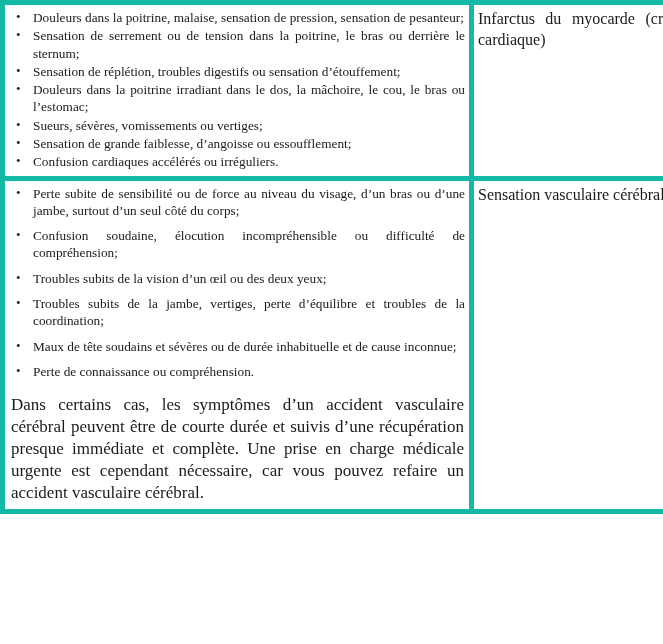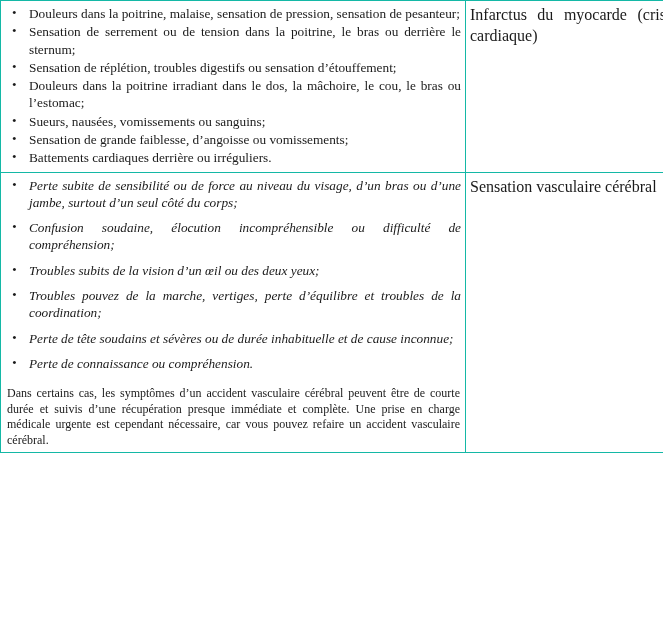--- a/index.html
+++ b/index.html
@@ -20,21 +20,21 @@
     box-sizing: border-box;
     position: relative;
   }
   table.symptom-table {
     border-collapse: collapse;
     width: 661px;
     margin: 0;
     table-layout: fixed;
   }
   table.symptom-table td {
-    border: 1px solid #14b8a6;
+    border: 5px solid #14b8a6;
     vertical-align: top;
     padding: 4px;
   }
   td.col-symptoms {
     width: 456px;
     padding: 6px 10px 6px 8px;
   }
   td.col-condition {
     width: 203px;
     padding: 6px 8px 6px 10px;
@@ -55,30 +55,29 @@
   ul.bullets li::before {
     content: "\2022";
     position: absolute;
     left: 7px;
     top: 0;
     font-size: 13px;
     line-height: 1.30;
   }
   ul.bullets.spaced li {
     margin-bottom: 8px;
-    font-style: italic;
   }
   .condition-text {
     font-size: 16px;
     line-height: 1.30;
     text-align: justify;
     text-justify: inter-word;
   }
   .note {
-    font-size: 12px;
+    font-size: 17px;
     line-height: 1.30;
     text-align: justify;
     text-justify: inter-word;
     margin-top: 14px;
     padding-left: 2px;
     padding-right: 1px;
   }
   .justify-last-none {
     text-align-last: left;
   }
@@ -89,37 +88,37 @@
 <div class="page">
   <table class="symptom-table">
     <tbody>
       <tr>
         <td class="col-symptoms">
           <ul class="bullets">
             <li>Douleurs dans la poitrine, malaise, sensation de pression, sensation de pesanteur;</li>
             <li>Sensation de serrement ou de tension dans la poitrine, le bras ou derrière le sternum;</li>
             <li>Sensation de réplétion, troubles digestifs ou sensation d’étouffement;</li>
             <li>Douleurs dans la poitrine irradiant dans le dos, la mâchoire, le cou, le bras ou l’estomac;</li>
-            <li>Sueurs, nausées, vomissements ou sanguins;</li>
-            <li>Sensation de grande faiblesse, d’angoisse ou vomissements;</li>
-            <li>Battements cardiaques derrière ou irréguliers.</li>
+            <li>Sueurs, sévères, vomissements ou vertiges;</li>
+            <li>Sensation de grande faiblesse, d’angoisse ou essoufflement;</li>
+            <li>Confusion cardiaques accélérés ou irréguliers.</li>
           </ul>
         </td>
         <td class="col-condition">
           <div class="condition-text justify-last-none">Infarctus du myocarde (crise cardiaque)</div>
         </td>
       </tr>
       <tr>
         <td class="col-symptoms">
           <ul class="bullets spaced">
             <li>Perte subite de sensibilité ou de force au niveau du visage, d’un bras ou d’une jambe, surtout d’un seul côté du corps;</li>
             <li>Confusion soudaine, élocution incompréhensible ou difficulté de compréhension;</li>
             <li>Troubles subits de la vision d’un œil ou des deux yeux;</li>
-            <li>Troubles pouvez de la marche, vertiges, perte d’équilibre et troubles de la coordination;</li>
-            <li>Perte de tête soudains et sévères ou de durée inhabituelle et de cause inconnue;</li>
+            <li>Troubles subits de la jambe, vertiges, perte d’équilibre et troubles de la coordination;</li>
+            <li>Maux de tête soudains et sévères ou de durée inhabituelle et de cause inconnue;</li>
             <li>Perte de connaissance ou compréhension.</li>
           </ul>
           <div class="note">Dans certains cas, les symptômes d’un accident vasculaire cérébral peuvent être de courte durée et suivis d’une récupération presque immédiate et complète. Une prise en charge médicale urgente est cependant nécessaire, car vous pouvez refaire un accident vasculaire cérébral.</div>
         </td>
         <td class="col-condition">
           <div class="condition-text justify-last-none">Sensation vasculaire cérébral</div>
         </td>
       </tr>
     </tbody>
   </table>

